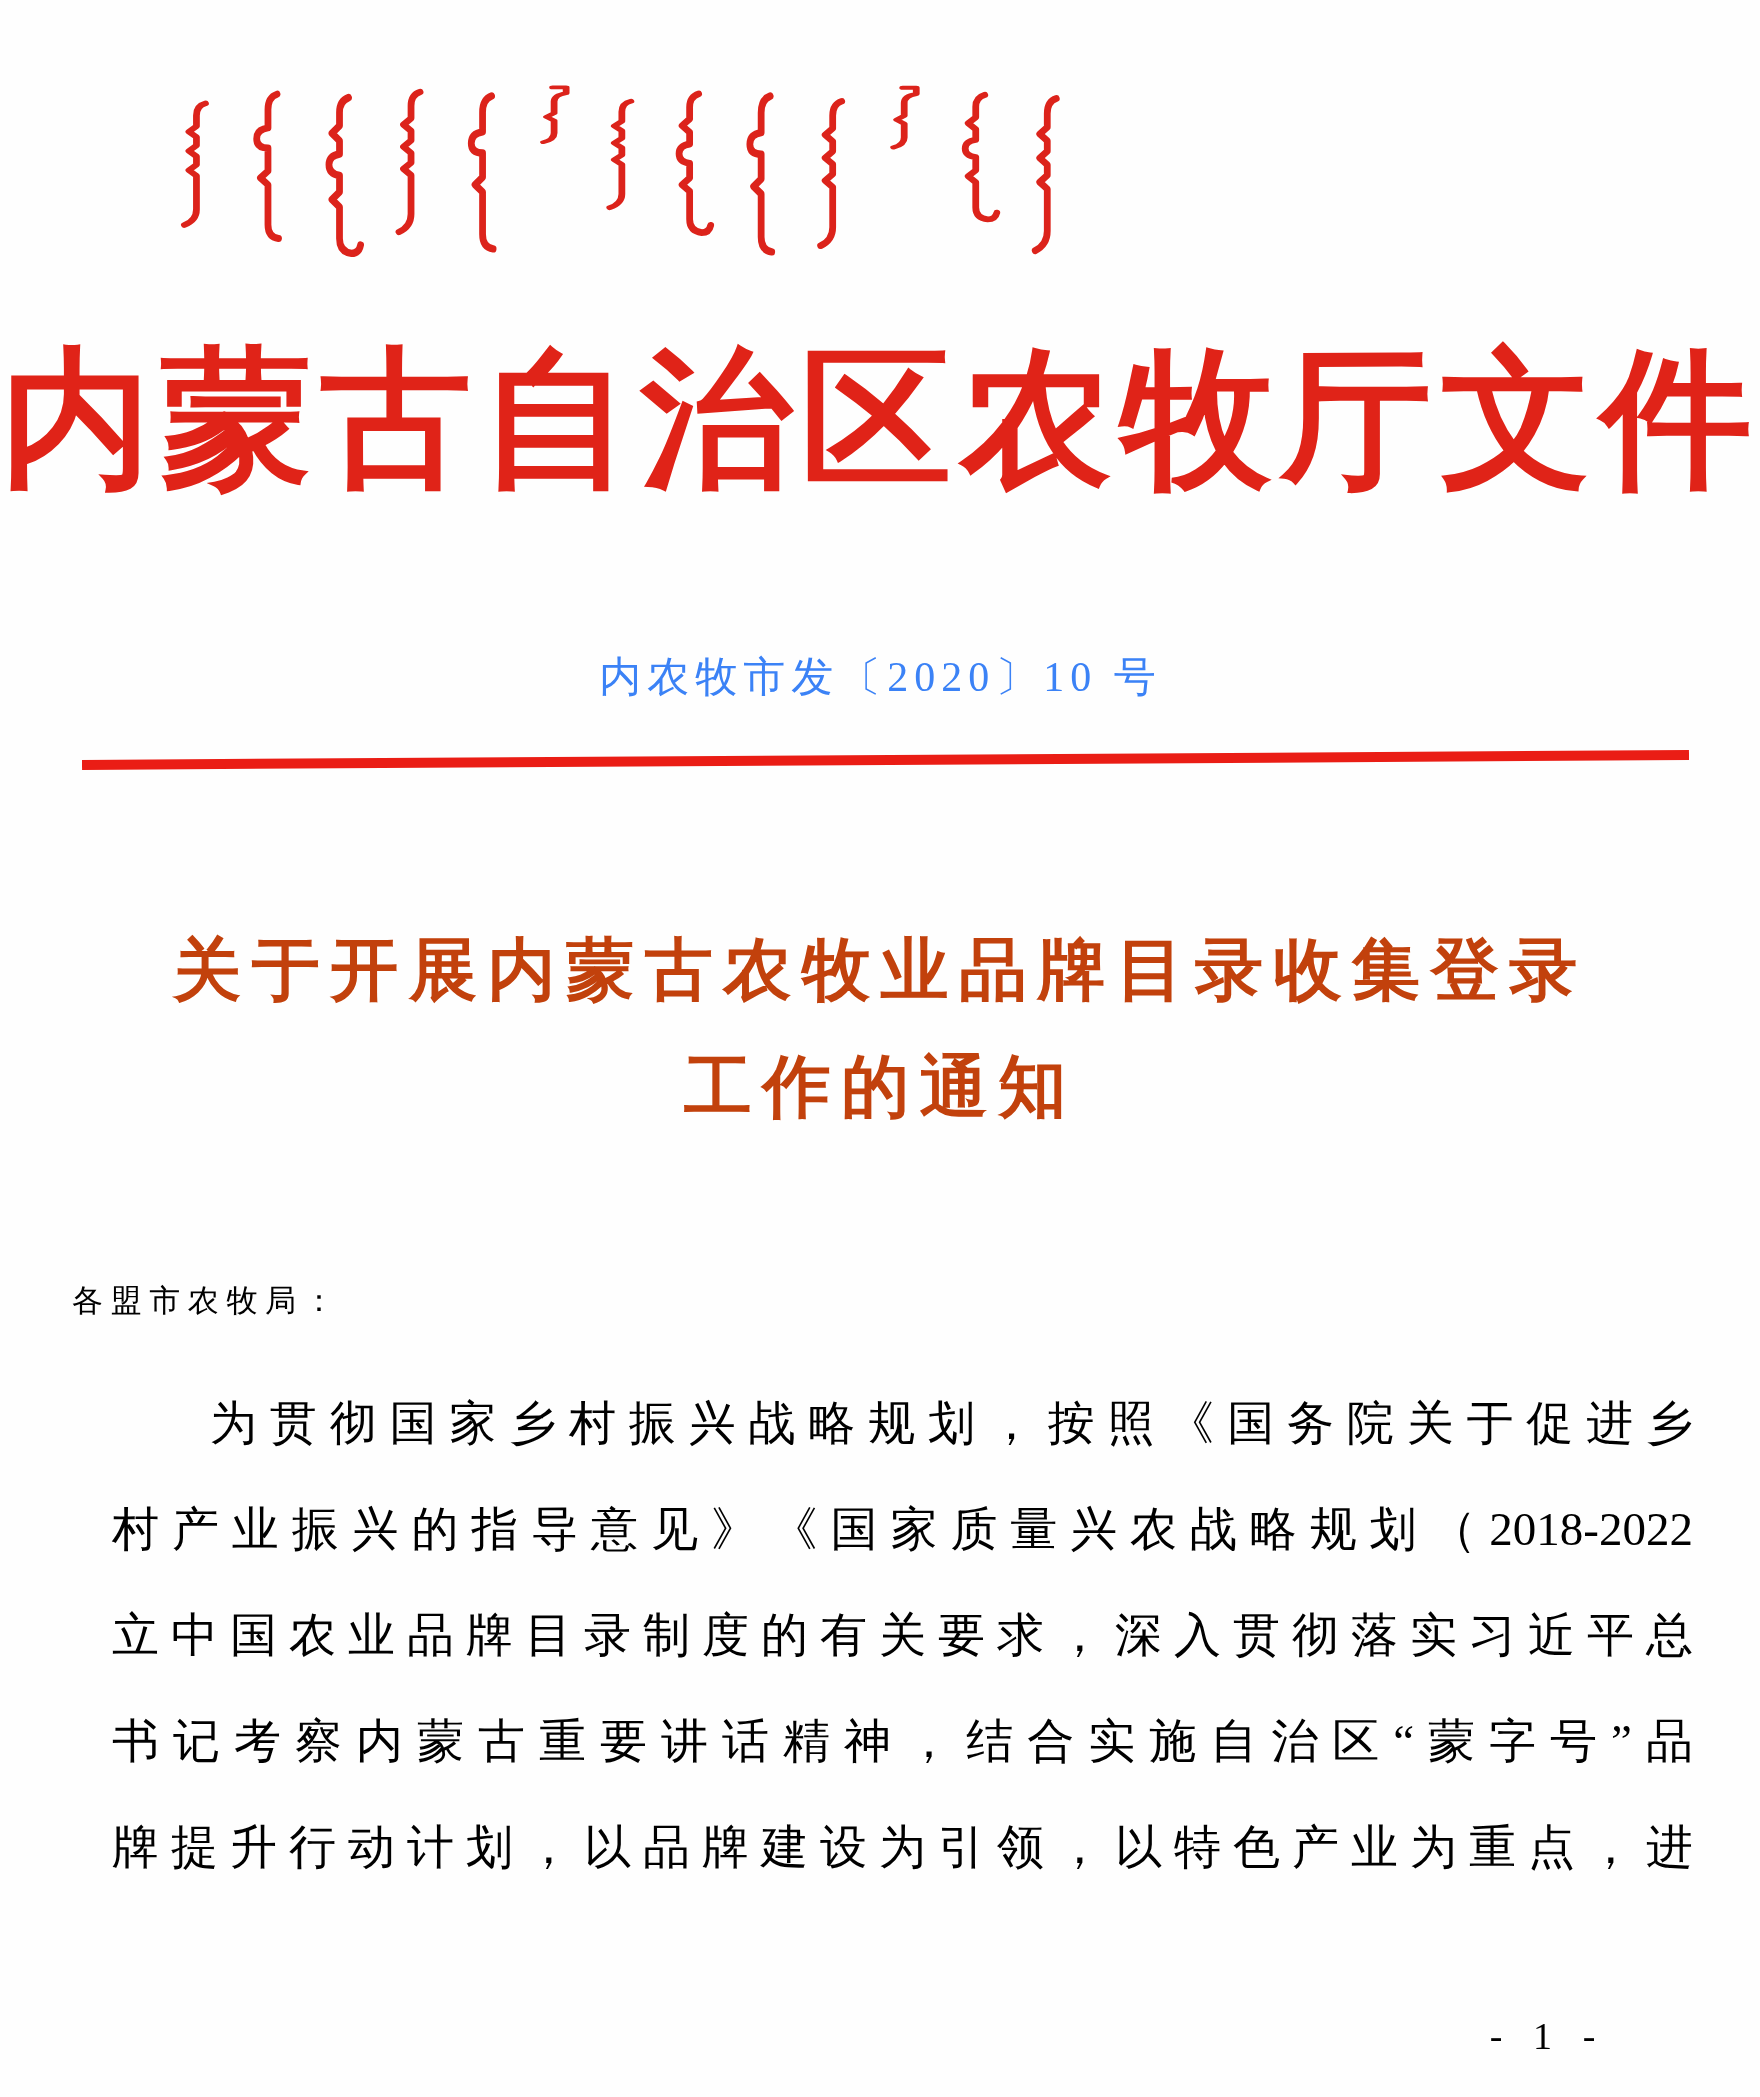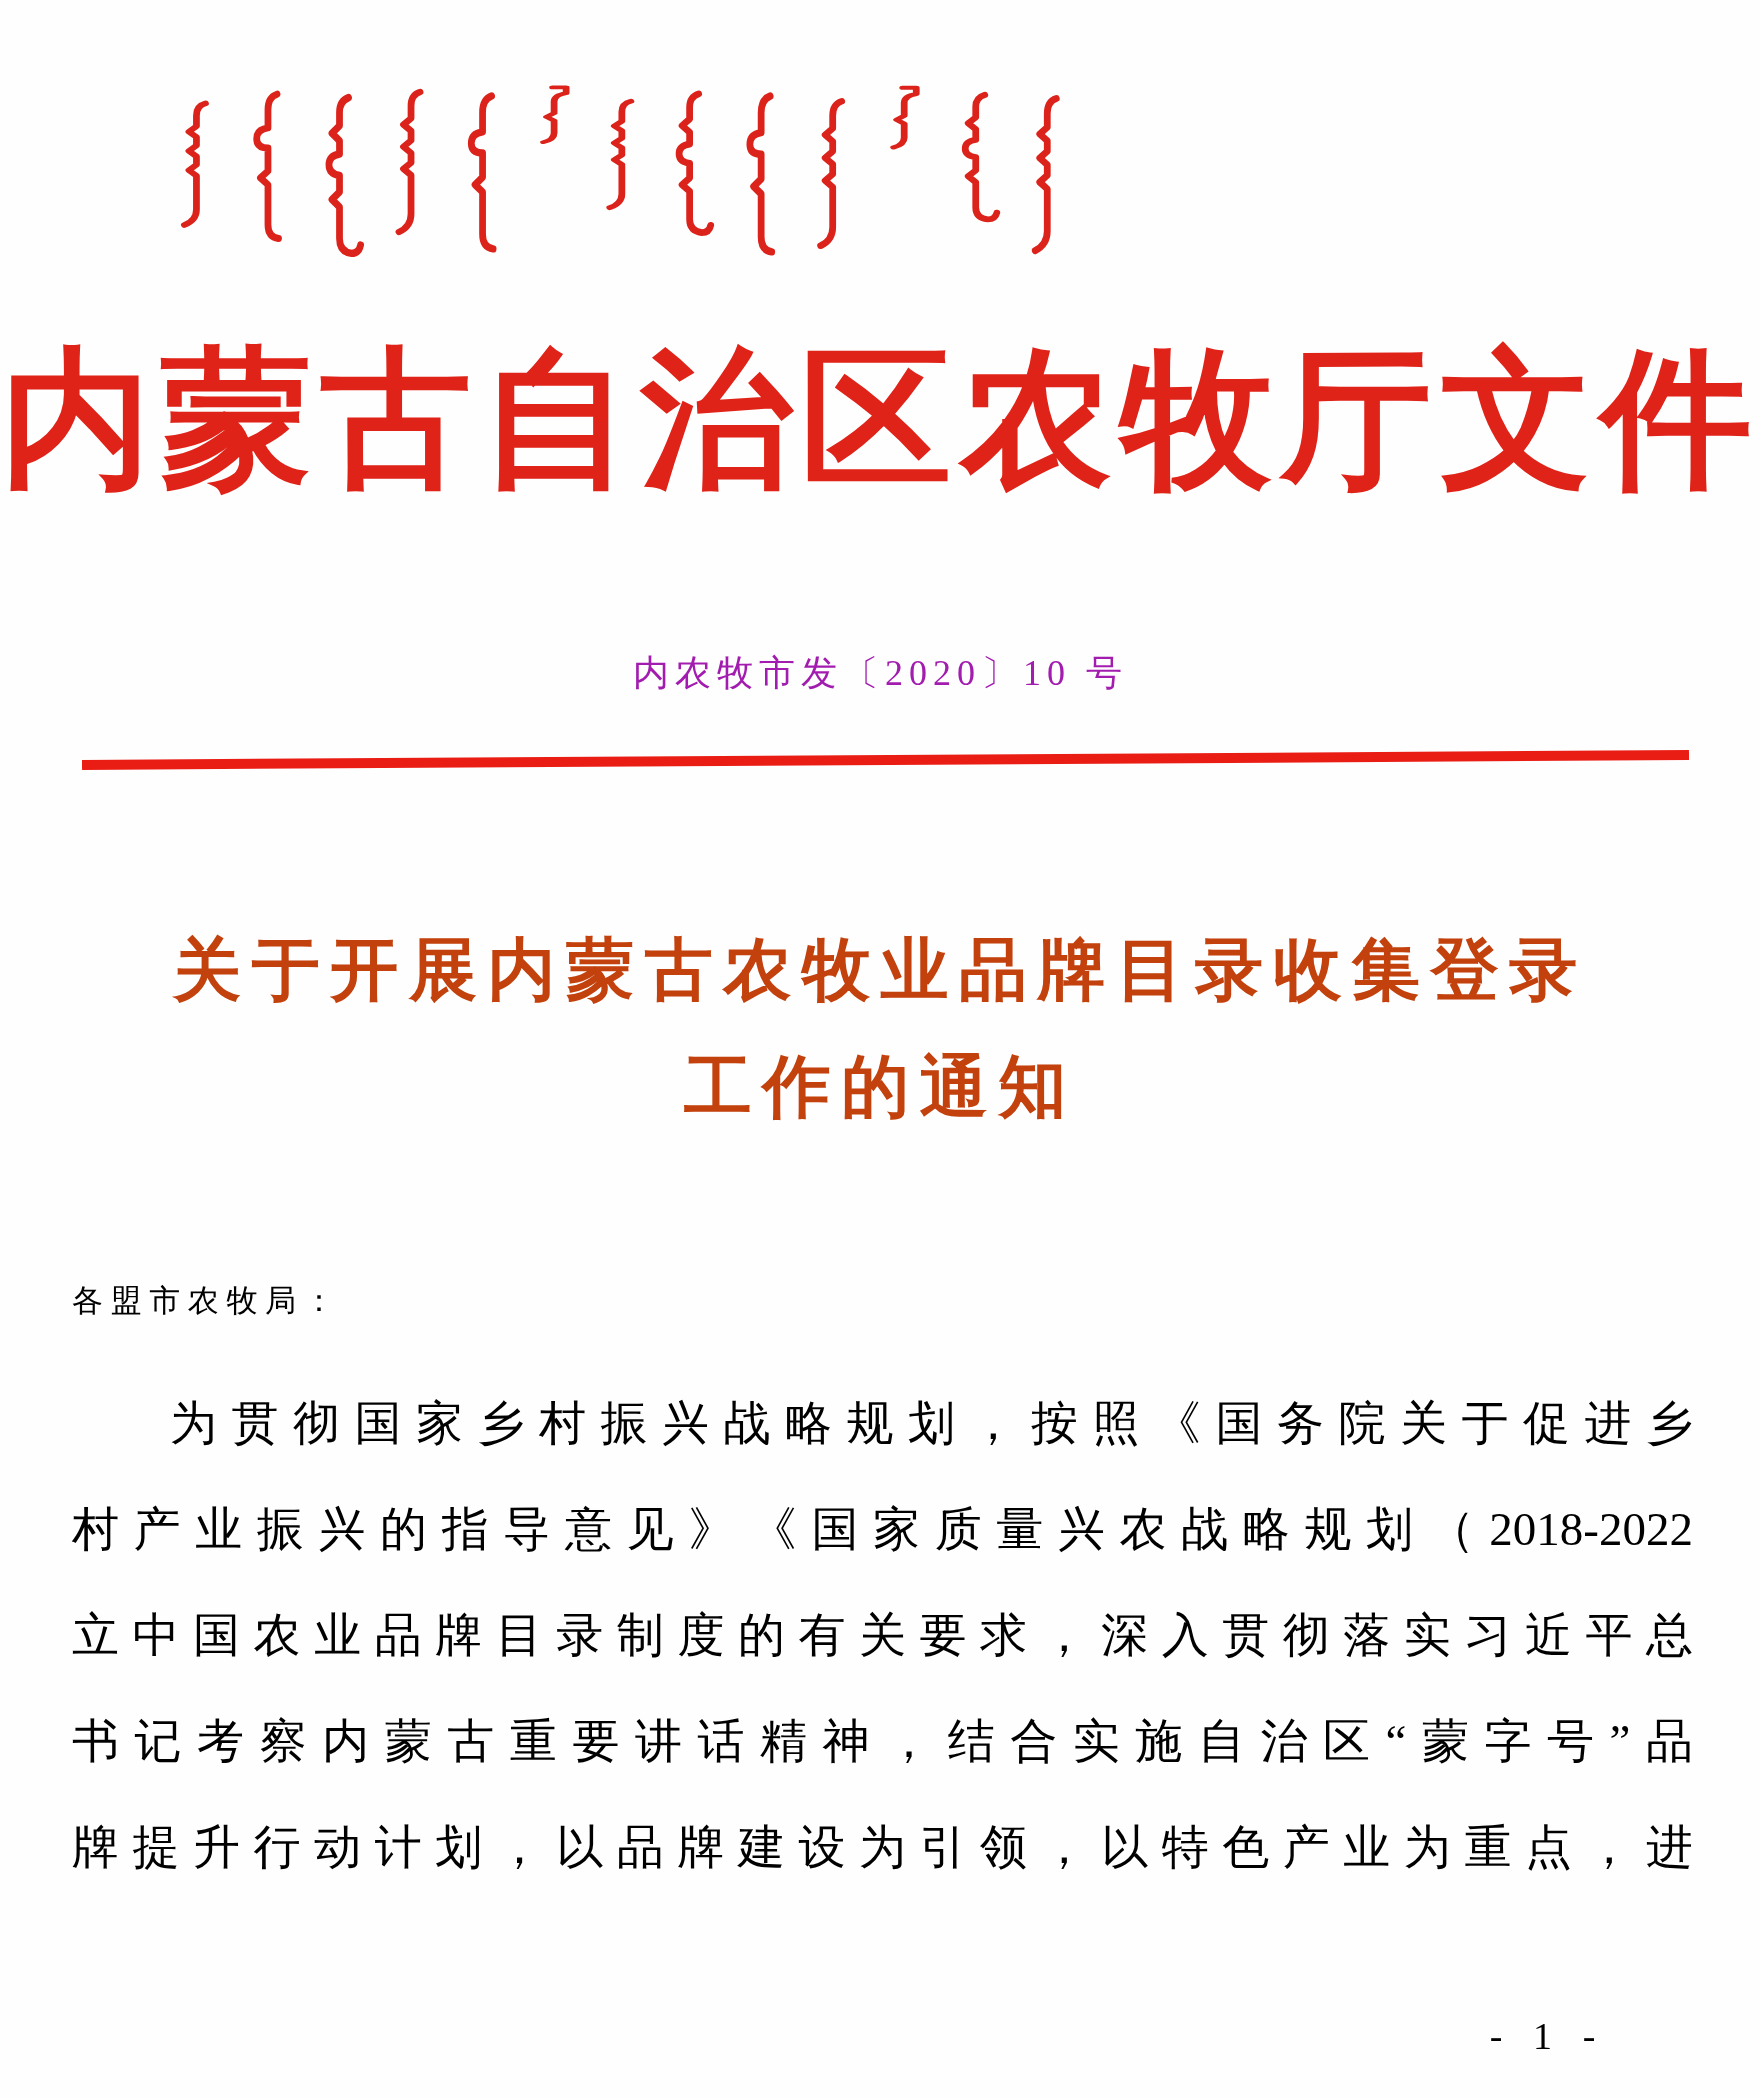--- a/index.html
+++ b/index.html
@@ -30,23 +30,23 @@
     font-weight:700;
     letter-spacing:9px;
     color:#e02318;
     white-space:nowrap;
   }
   
   .doc-number{
     position:absolute;
     left:0; right:0; top:649px;
     text-align:center;
-    font-size:36px;
+    font-size:42px;
     letter-spacing:6px;
-    color:#a21caf;
+    color:#3b82f6;
   }
   
   .red-rule{
     position:absolute;
     left:82px; right:72px; top:755px;
     height:9.8px;
     background:#ea1d15;
     transform:rotate(-0.35deg);
   }
   
@@ -73,20 +73,21 @@
     left:72px; right:68px; top:1370px;
   }
   .body-line{
     height:106px;
     line-height:106px;
     font-size:47px;
     color:#000;
     text-align:justify;
     text-align-last:justify;
     white-space:nowrap;
+    margin-left:40px;
   }
   .body-line.indent{ padding-left:98px; }
   .page-number{
     position:absolute;
     right:155px; top:2014px;
     font-size:38px;
     letter-spacing:10.6px;
     color:#000;
   }
 </style>

